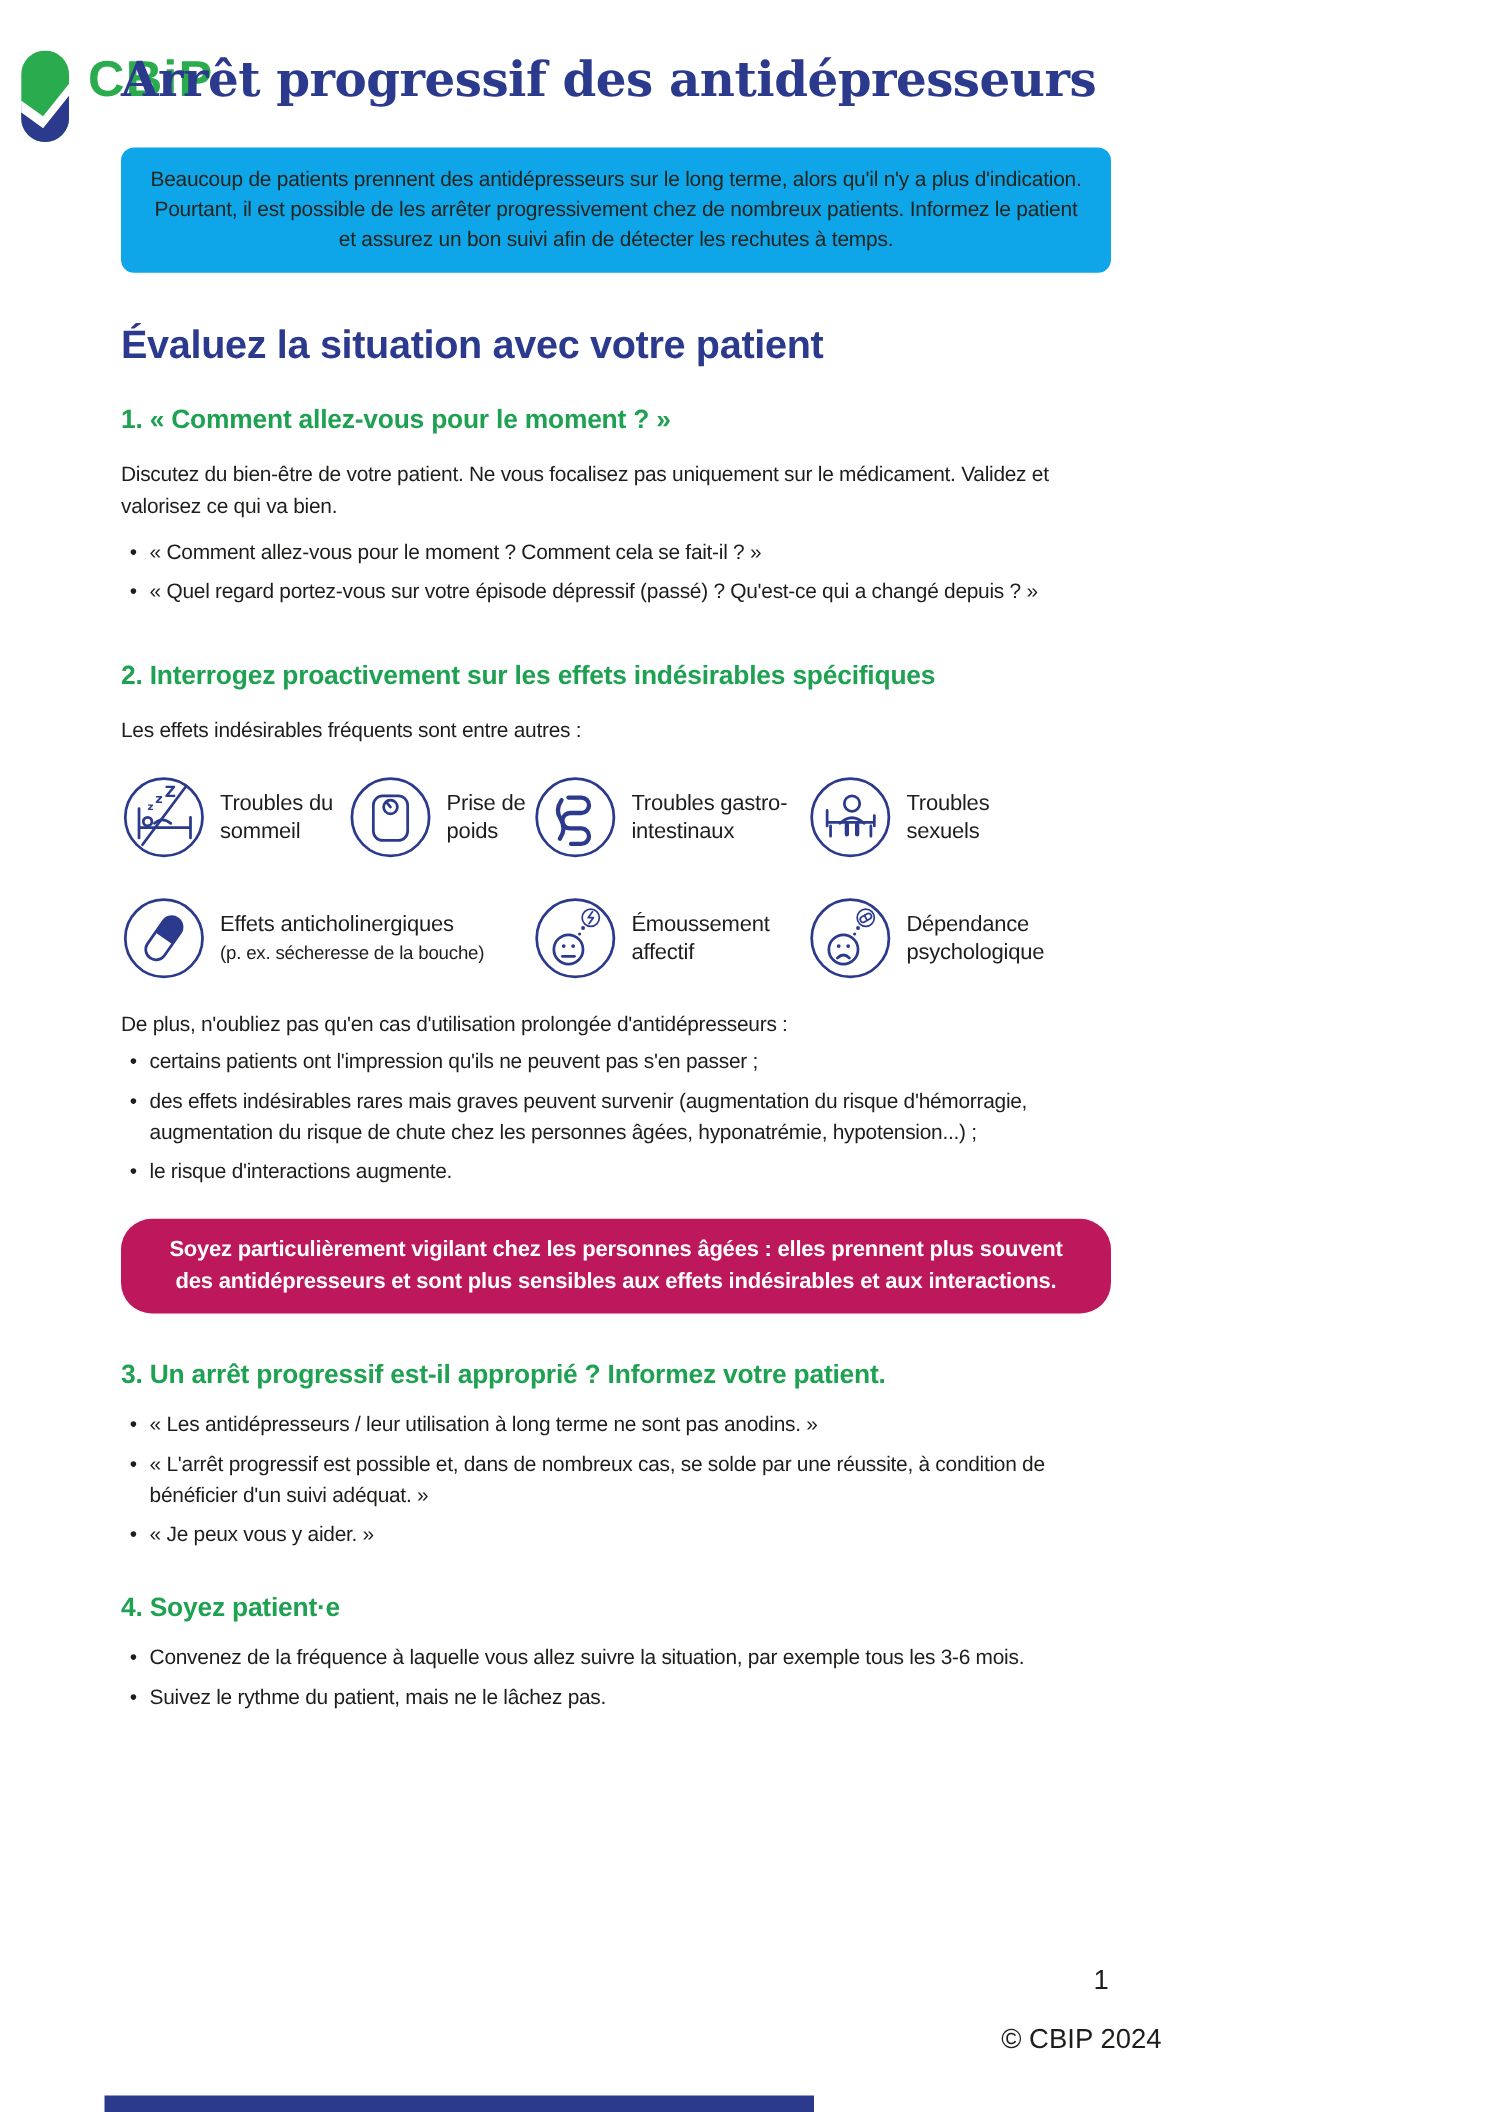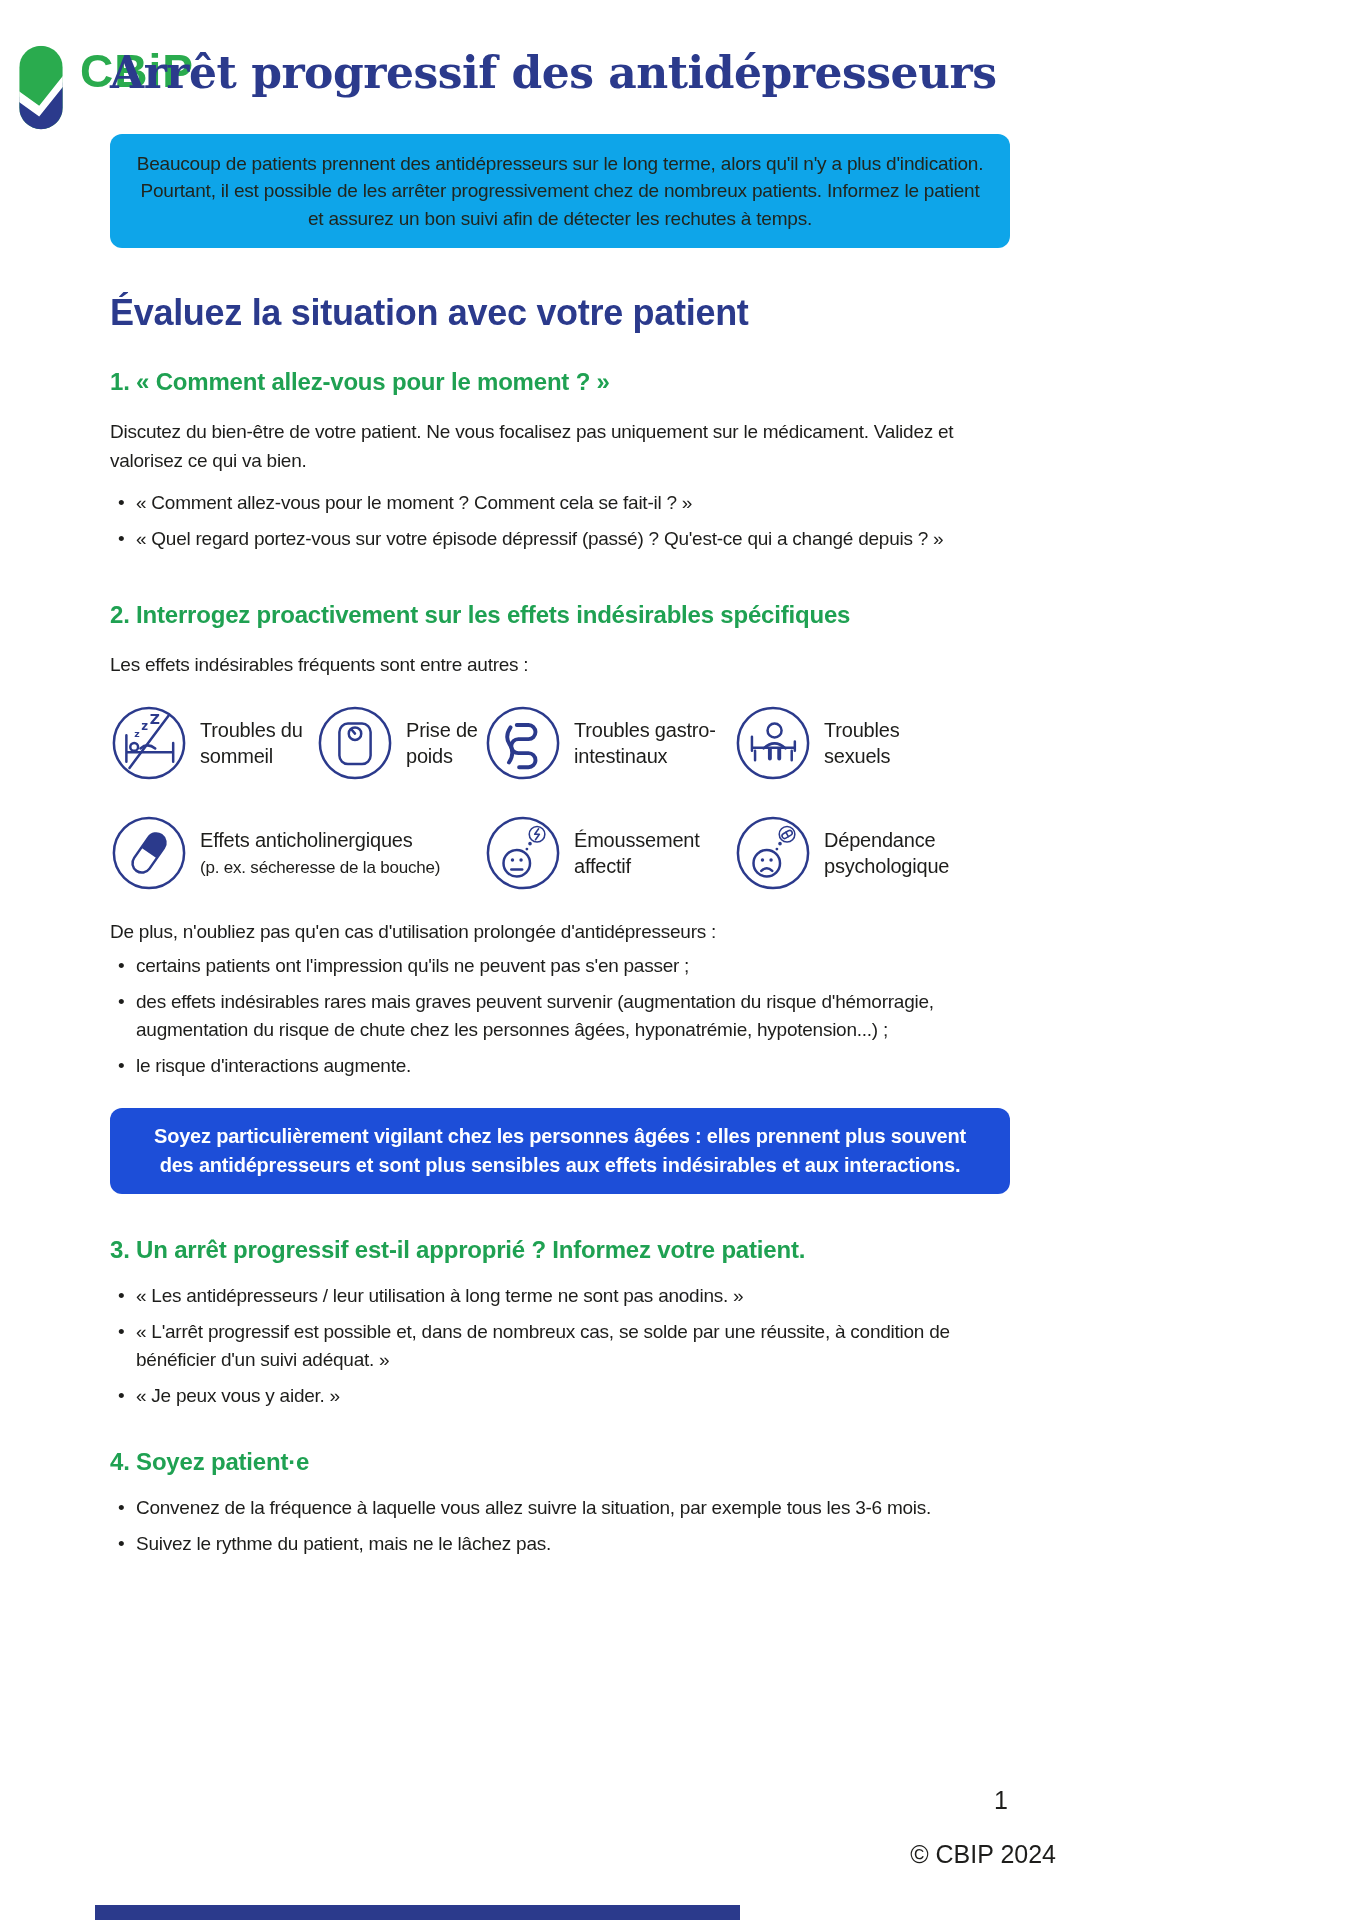--- a/index.html
+++ b/index.html
@@ -42,21 +42,21 @@
   .fx-label .sub{font-size:17px;}
   .w-sm{max-width:95px;}
   .icn{width:78px;height:78px;flex:0 0 auto;}
   .icn .s{fill:none;stroke:#2b3a8c;stroke-width:3.2;stroke-linecap:round;stroke-linejoin:round;}
   .icn .s5{fill:none;stroke:#2b3a8c;stroke-width:5;stroke-linecap:round;stroke-linejoin:round;}
   .icn .s2{fill:none;stroke:#2b3a8c;stroke-width:2;stroke-linecap:round;stroke-linejoin:round;}
   .icn .f{fill:#2b3a8c;stroke:none;}
   .icn text{font-family:"DejaVu Sans",sans-serif;font-weight:bold;fill:#2b3a8c;}
   
   .banner{
-    margin-top:28px;background:#1d4ed8;color:#ffffff;border-radius:12px;
+    margin-top:28px;background:#be185d;color:#ffffff;border-radius:28px;
     padding:14px 26px;text-align:center;font-size:20px;font-weight:bold;line-height:1.45;
     letter-spacing:-0.2px;
   }
   
   .page-number{position:absolute;top:1786px;right:350px;font-size:25px;}
   .copyright{position:absolute;top:1840px;right:302px;font-size:25px;}
   .bottom-bar{position:absolute;left:95px;bottom:0;width:645px;height:15px;background:#2b3a8c;}
 </style>
 </head>
 <body>

